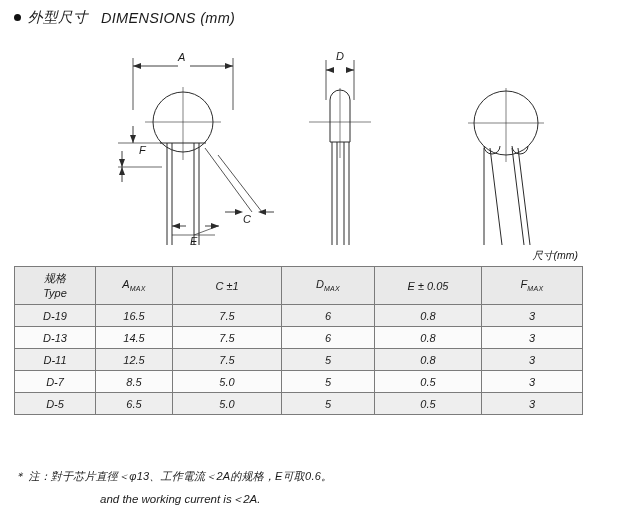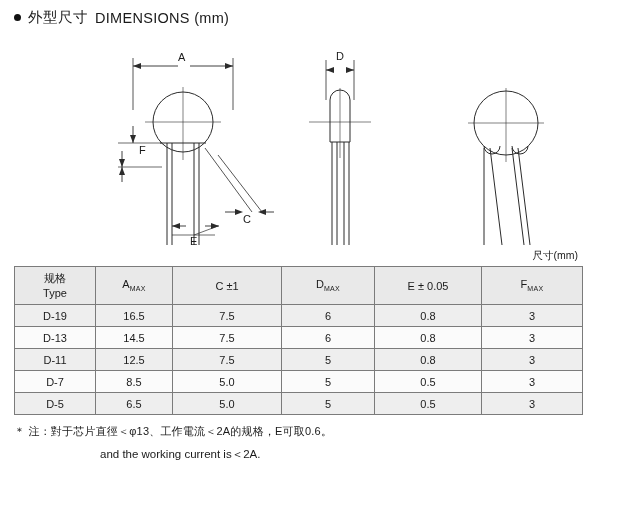--- a/index.html
+++ b/index.html
@@ -12,20 +12,21 @@
     height: 516px;
     font-family: "Liberation Sans", sans-serif;
     color: #1a1a1a;
     position: relative;
     overflow: hidden;
   }
   .page {
     position: relative;
     width: 644px;
     height: 443px;
+    font-style: italic;
   }
 
   
   .title-row {
     position: absolute;
     left: 14px;
     top: 8px;
     display: flex;
     align-items: center;
     gap: 7px;
@@ -37,21 +38,21 @@
     background: #111;
     display: inline-block;
   }
   .title-cn {
     font-size: 14.5px;
     letter-spacing: 0.5px;
   }
   .title-en {
     font-size: 14.5px;
     letter-spacing: 0.3px;
-    margin-left: 0;
+    margin-left: 6px;
   }
 
   
   .drawings {
     position: absolute;
     left: 0;
     top: 30px;
     width: 644px;
     height: 215px;
   }
@@ -108,21 +109,21 @@
   .col-a { width: 76px; }
   .col-c { width: 108px; }
   .col-d { width: 92px; }
   .col-e { width: 106px; }
   .col-f { width: 100px; }
 
   
   .notes {
     position: absolute;
     left: 14px;
-    top: 424px;
+    top: 469px;
     width: 610px;
   }
   .note-cn {
     font-size: 11px;
     letter-spacing: 0.2px;
     margin-bottom: 8px;
   }
   .note-en1 {
     font-size: 11.5px;
     margin-left: 14px;

